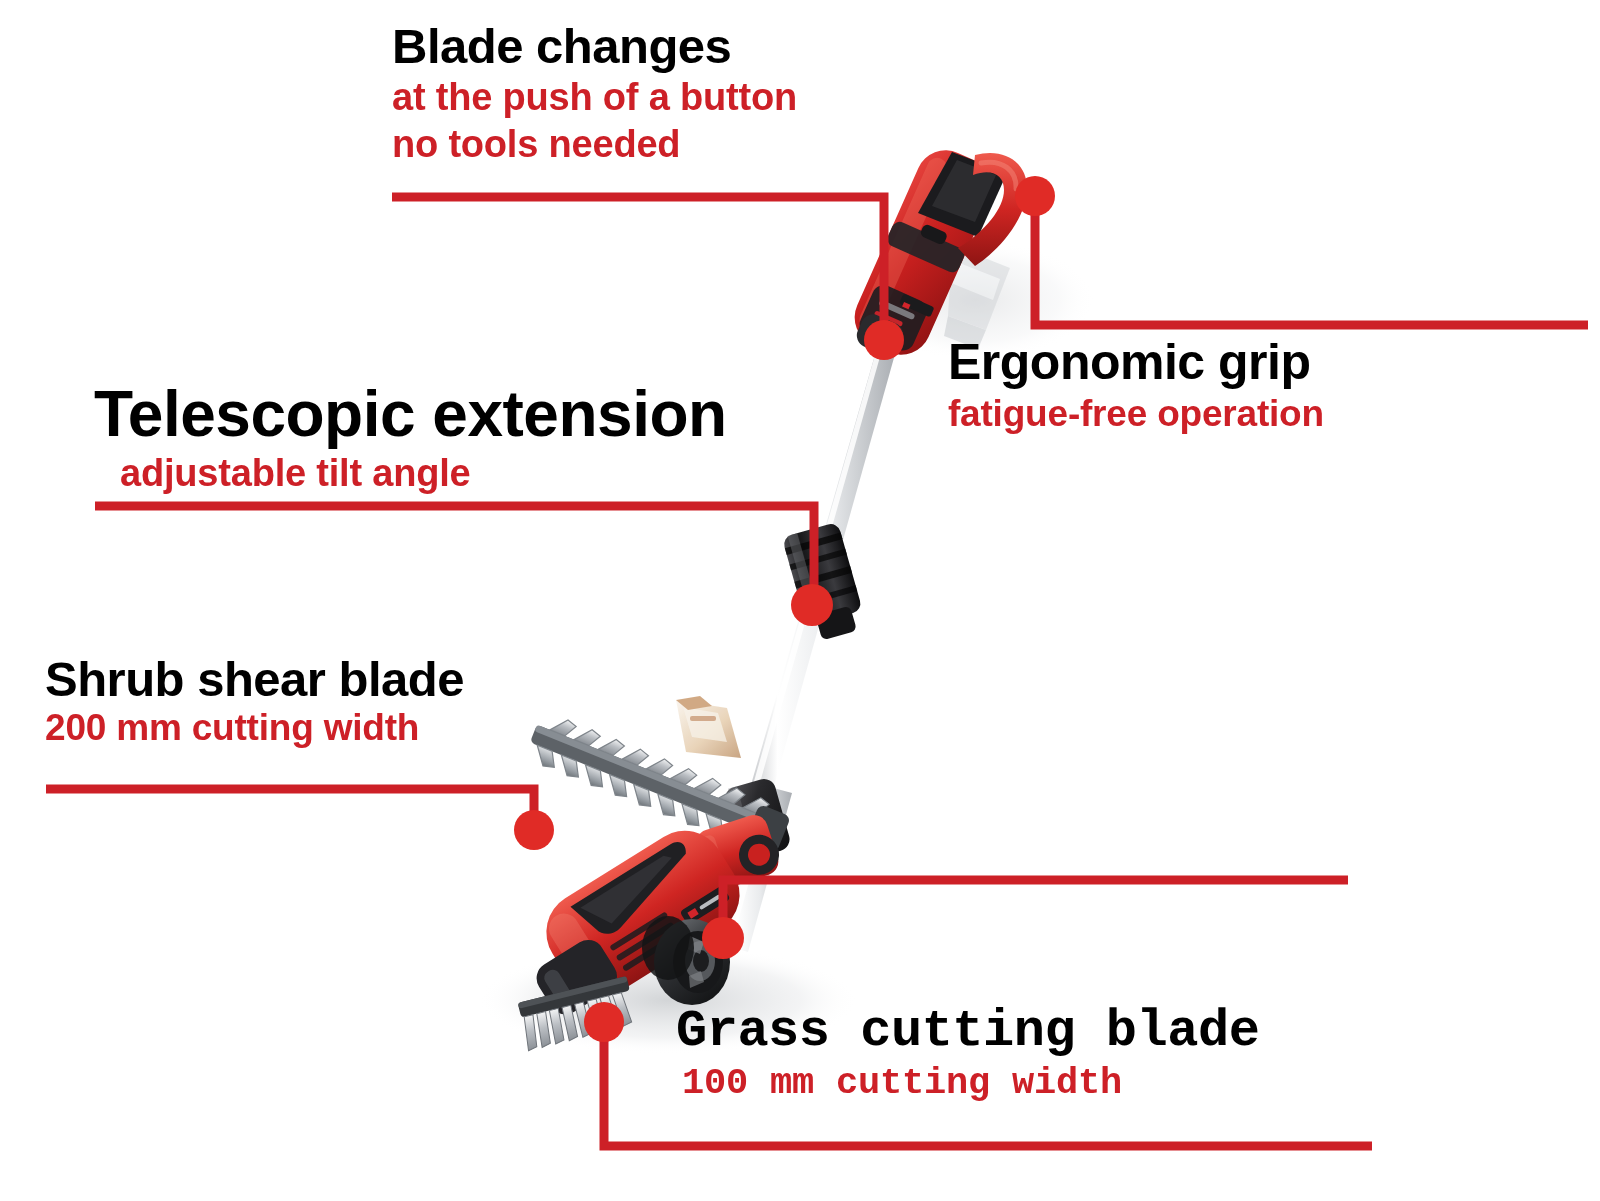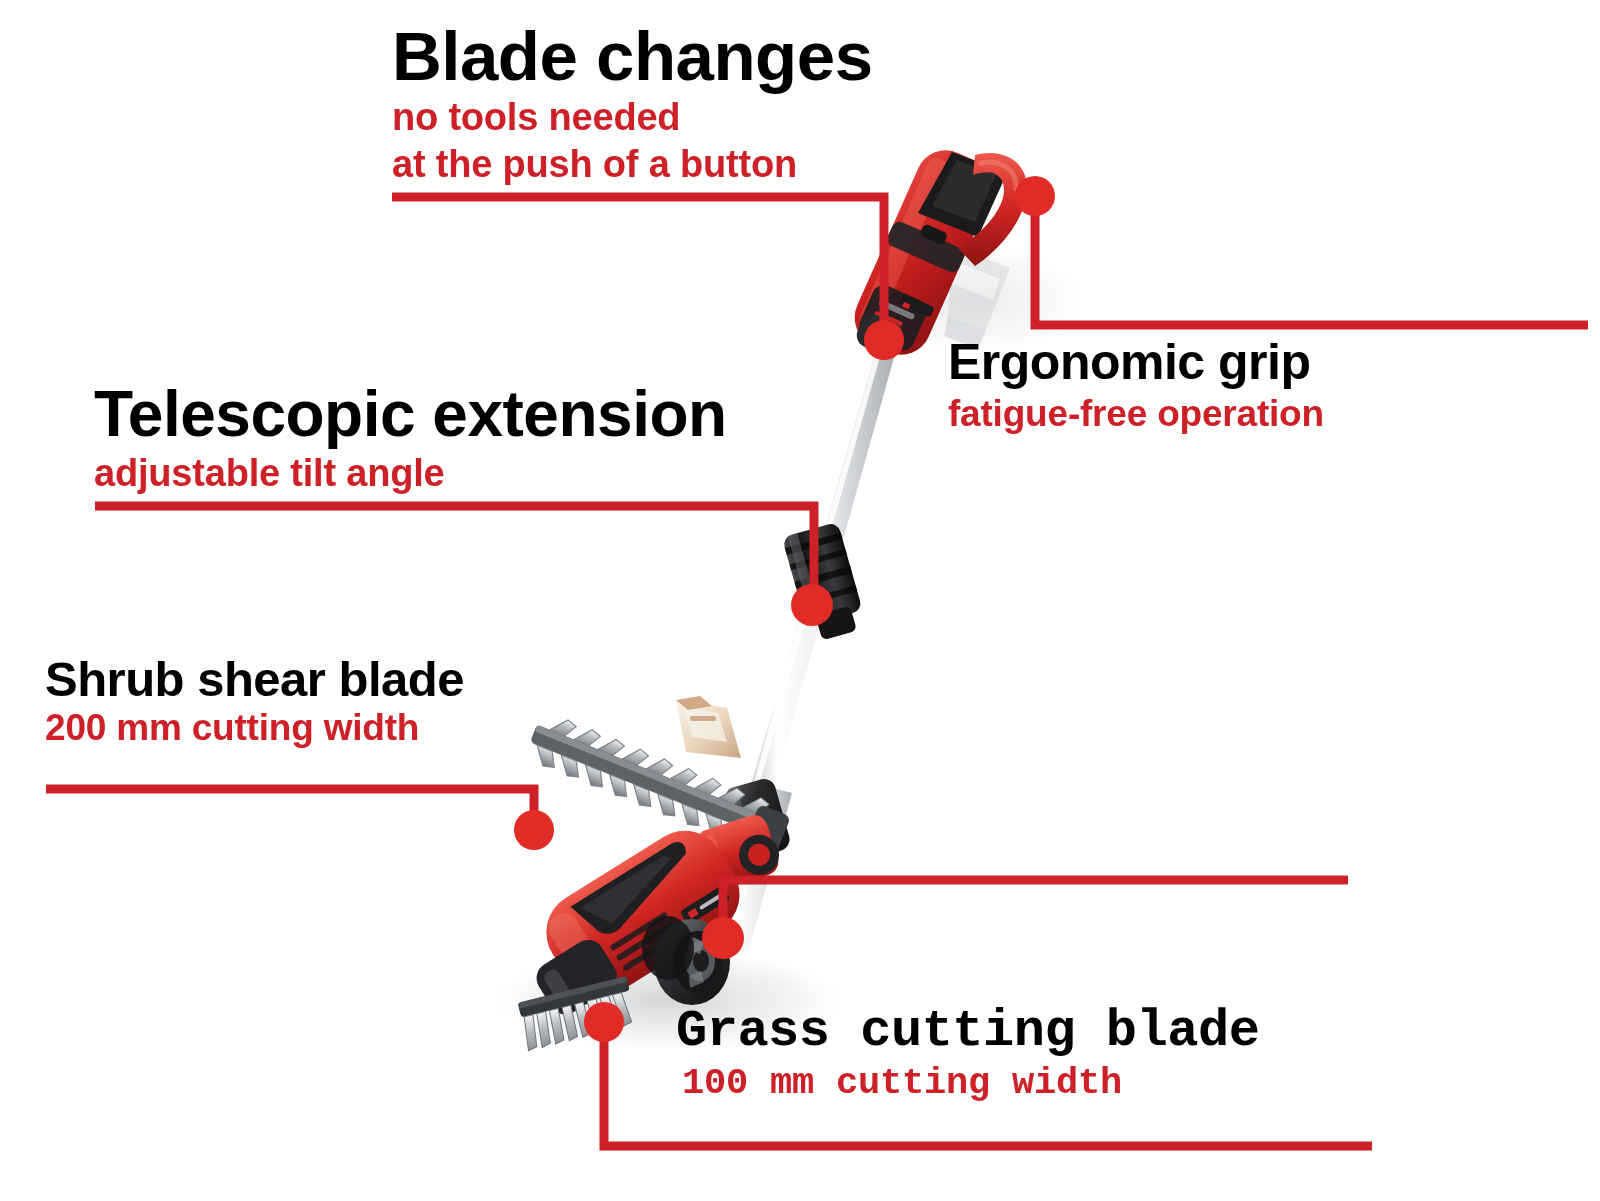--- a/index.html
+++ b/index.html
@@ -16,30 +16,30 @@
     font-weight:bold;color:#000000;line-height:1.0;
     letter-spacing:-0.5px;
   }
   .c-sub{
     font-weight:bold;color:#cd2027;line-height:1.08;
     letter-spacing:-0.2px;
   }
 
   
   #callout-blade{left:392px;top:22px;}
-  #callout-blade .c-title{font-size:69px;}
+  #callout-blade .c-title{font-size:49px;}
   #callout-blade .c-sub{font-size:38px;margin-top:6px;}
 
   #callout-grip{left:948px;top:337px;}
   #callout-grip .c-title{font-size:50px;}
   #callout-grip .c-sub{font-size:37px;margin-top:7px;}
 
   #callout-tele{left:94px;top:382px;}
   #callout-tele .c-title{font-size:64px;}
-  #callout-tele .c-sub{font-size:38px;margin-top:7px;}
+  #callout-tele .c-sub{font-size:38px;margin-top:7px;margin-left:26px;}
 
   #callout-shrub{left:45px;top:655px;}
   #callout-shrub .c-title{font-size:49px;}
   #callout-shrub .c-sub{font-size:37px;margin-top:4px;}
 
   #callout-wheel{left:923px;top:772px;}
   #callout-wheel .c-title{font-size:49px;}
   #callout-wheel .c-sub{font-size:37px;margin-top:5px;}
 
   #callout-grass{left:676px;top:1006px;font-family:Liberation Mono, monospace;}
@@ -294,22 +294,22 @@
       <circle cx="1035" cy="196" r="20"></circle>
       <circle cx="812" cy="605" r="21"></circle>
       <circle cx="534" cy="830" r="20"></circle>
       <circle cx="723" cy="938" r="21"></circle>
       <circle cx="604" cy="1022" r="20"></circle>
     </g>
   </svg>
 
   <div class="callout" id="callout-blade">
     <div class="c-title">Blade changes</div>
+    <div class="c-sub">at the push of a button</div>
     <div class="c-sub">no tools needed</div>
-    <div class="c-sub">at the push of a button</div>
   </div>
 
   <div class="callout" id="callout-grip">
     <div class="c-title">Ergonomic grip</div>
     <div class="c-sub">fatigue-free operation</div>
   </div>
 
   <div class="callout" id="callout-tele">
     <div class="c-title">Telescopic extension</div>
     <div class="c-sub">adjustable tilt angle</div>

